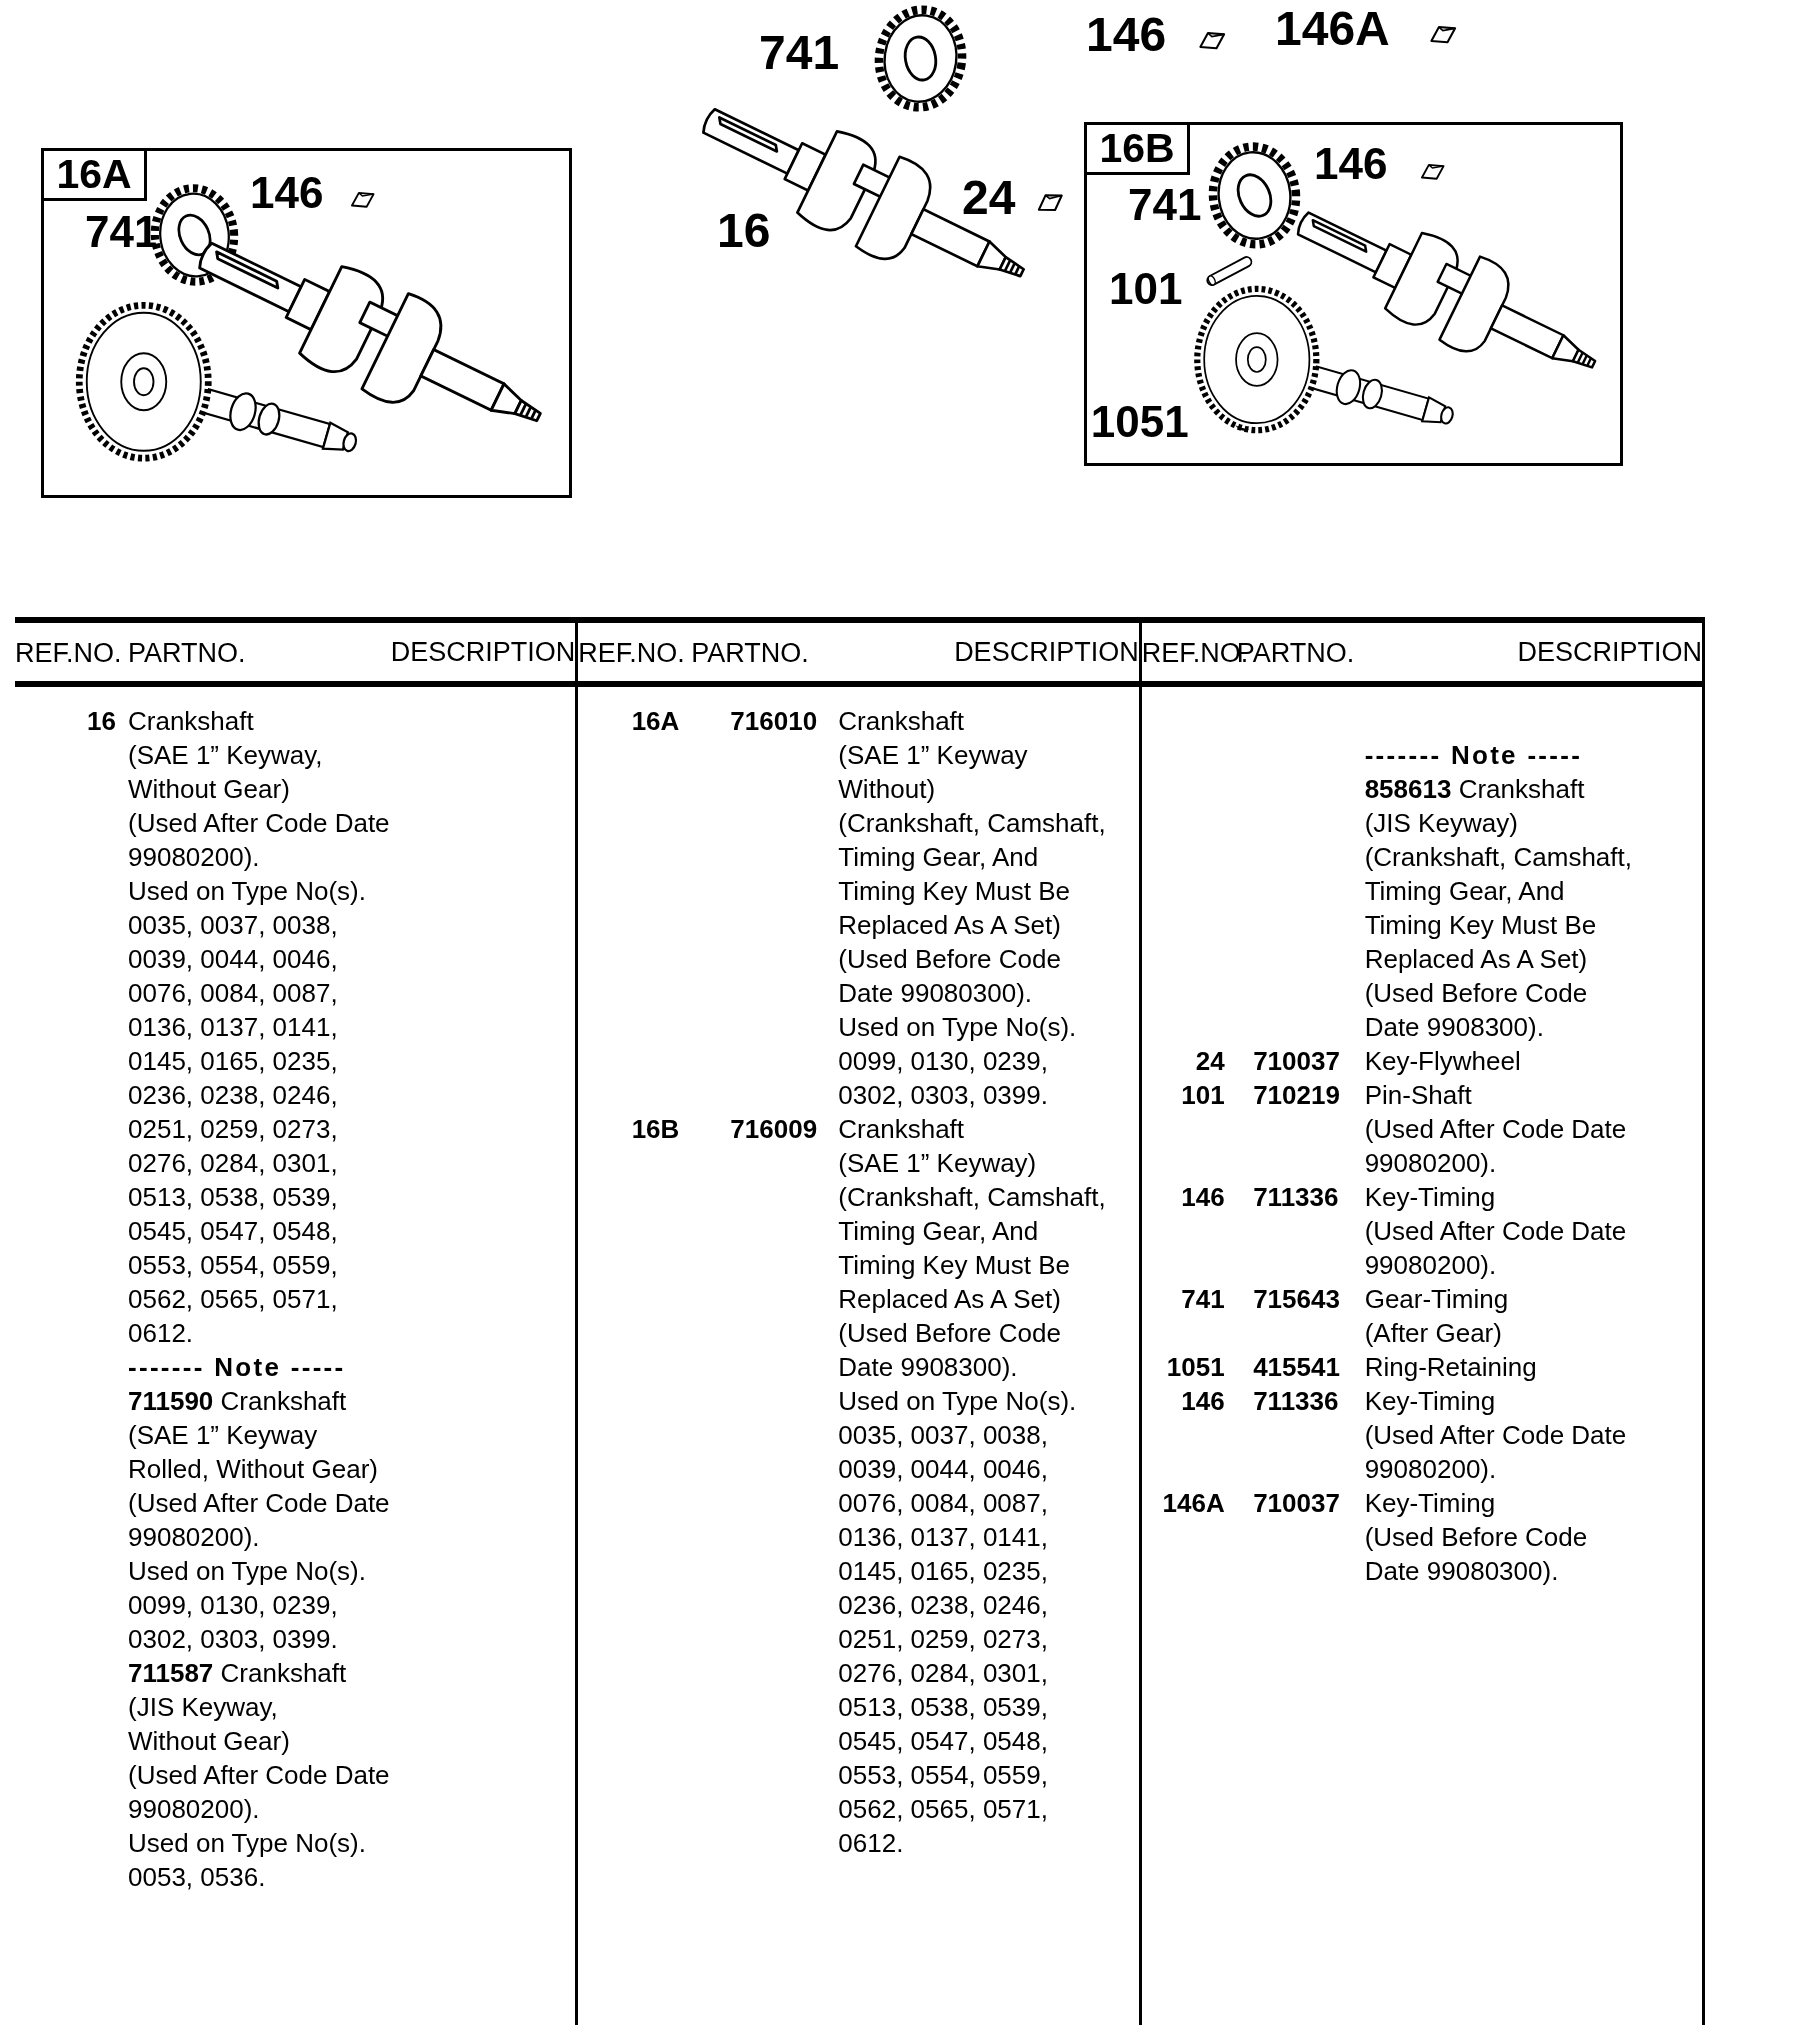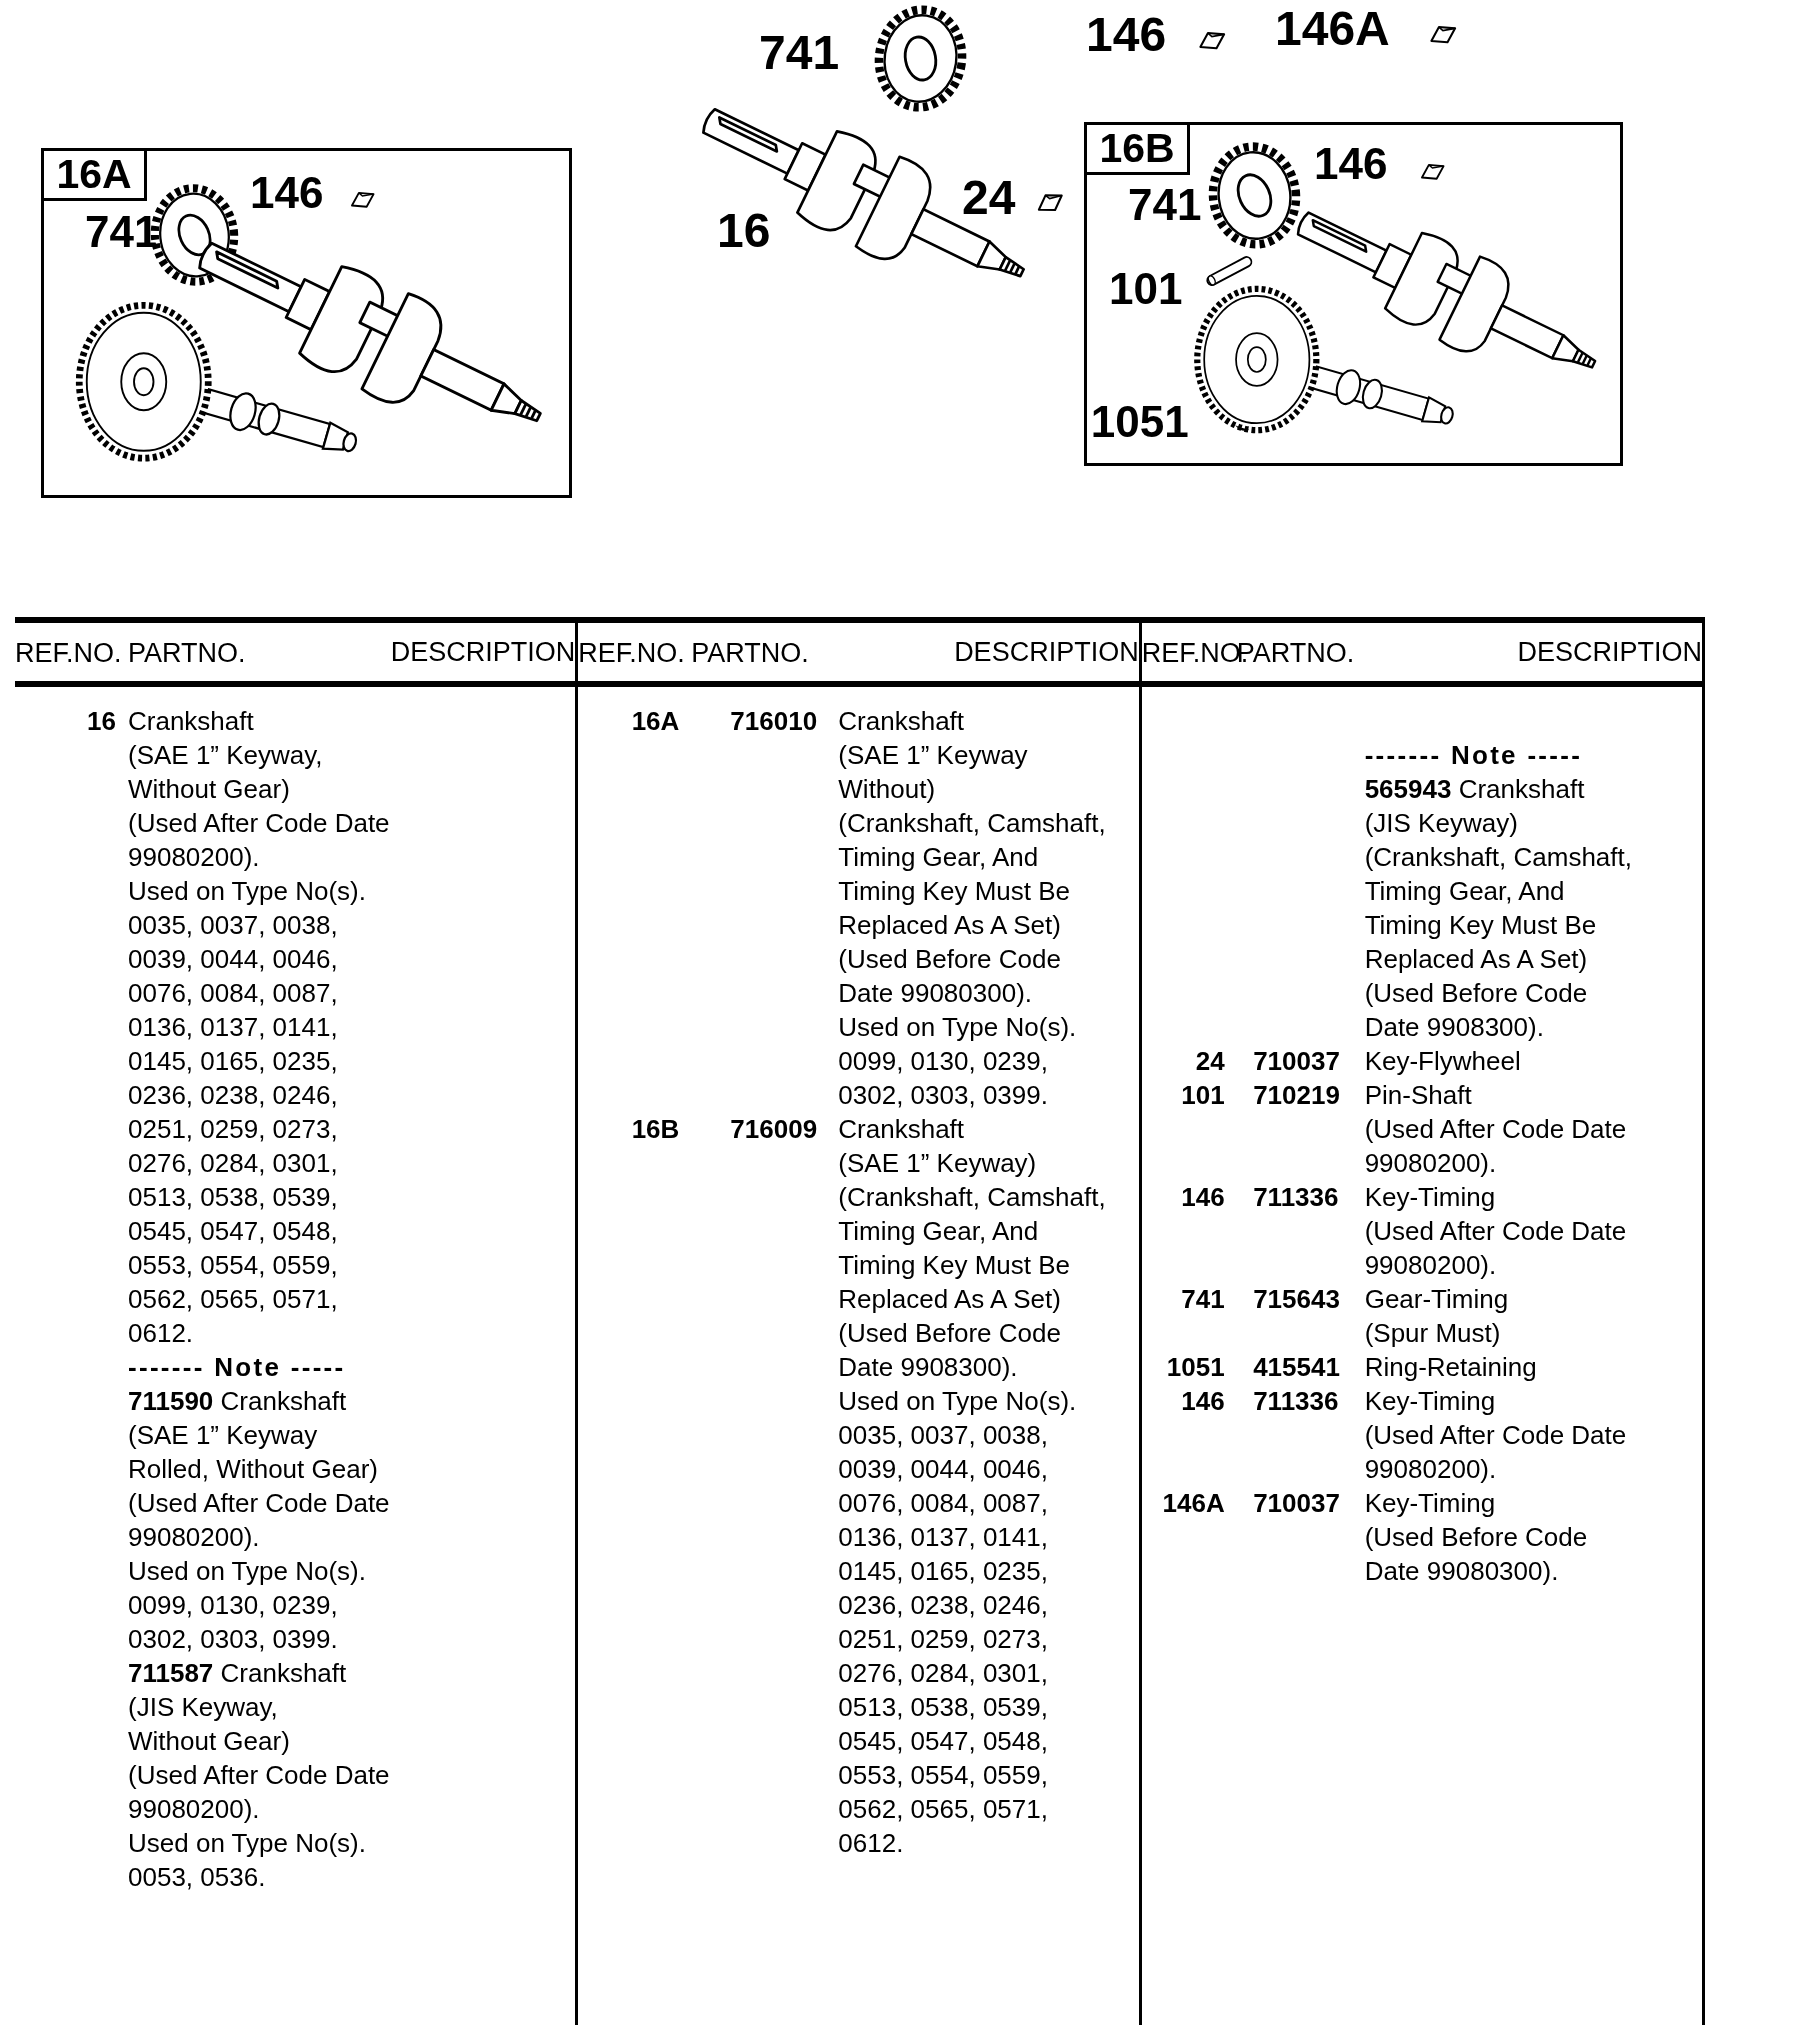--- a/index.html
+++ b/index.html
@@ -336,21 +336,21 @@
         <span>DESCRIPTION</span>
       </div>
     </div>
     <div class="pbody">
         <div class="prow">
           <div class="cref"></div>
           <div class="cpart"></div>
           <div class="cdesc">
             <div class="dline"></div>
             <div class="dline note">------- Note -----</div>
-            <div class="dline"><span class="b">565943</span><span> Crankshaft</span></div>
+            <div class="dline"><span class="b">858613</span><span> Crankshaft</span></div>
             <div class="dline">(JIS Keyway)</div>
             <div class="dline">(Crankshaft, Camshaft,</div>
             <div class="dline">Timing Gear, And</div>
             <div class="dline">Timing Key Must Be</div>
             <div class="dline">Replaced As A Set)</div>
             <div class="dline">(Used Before Code</div>
             <div class="dline">Date 9908300).</div>
           </div>
         </div>
         <div class="prow">
@@ -376,21 +376,21 @@
             <div class="dline">Key-Timing</div>
             <div class="dline">(Used After Code Date</div>
             <div class="dline">99080200).</div>
           </div>
         </div>
         <div class="prow">
           <div class="cref">741</div>
           <div class="cpart">715643</div>
           <div class="cdesc">
             <div class="dline">Gear-Timing</div>
-            <div class="dline">(Spur Must)</div>
+            <div class="dline">(After Gear)</div>
           </div>
         </div>
         <div class="prow">
           <div class="cref">1051</div>
           <div class="cpart">415541</div>
           <div class="cdesc">
             <div class="dline">Ring-Retaining</div>
           </div>
         </div>
         <div class="prow">

